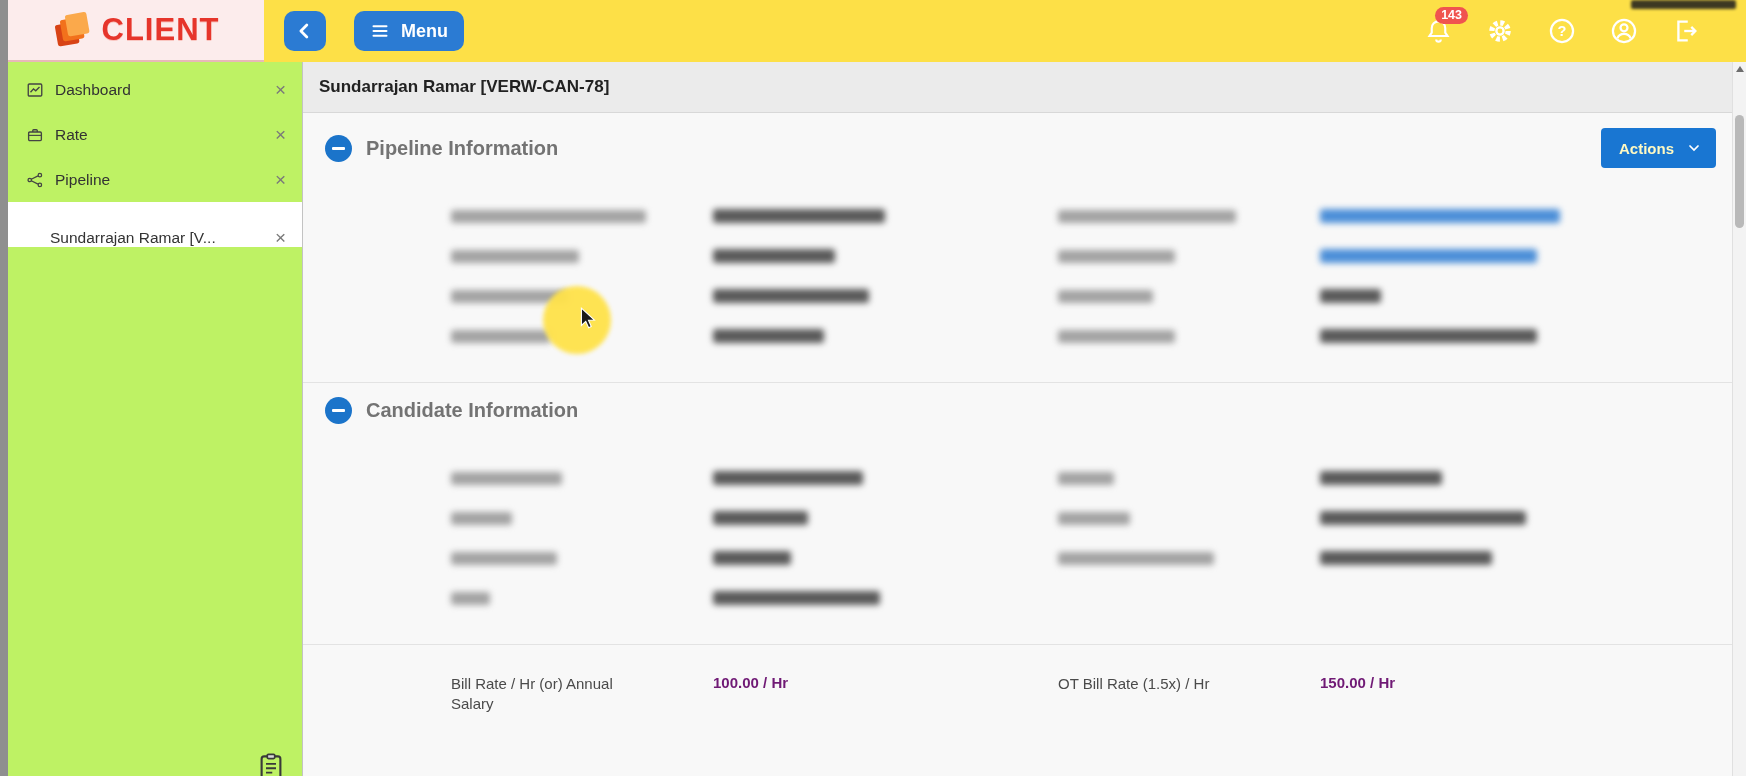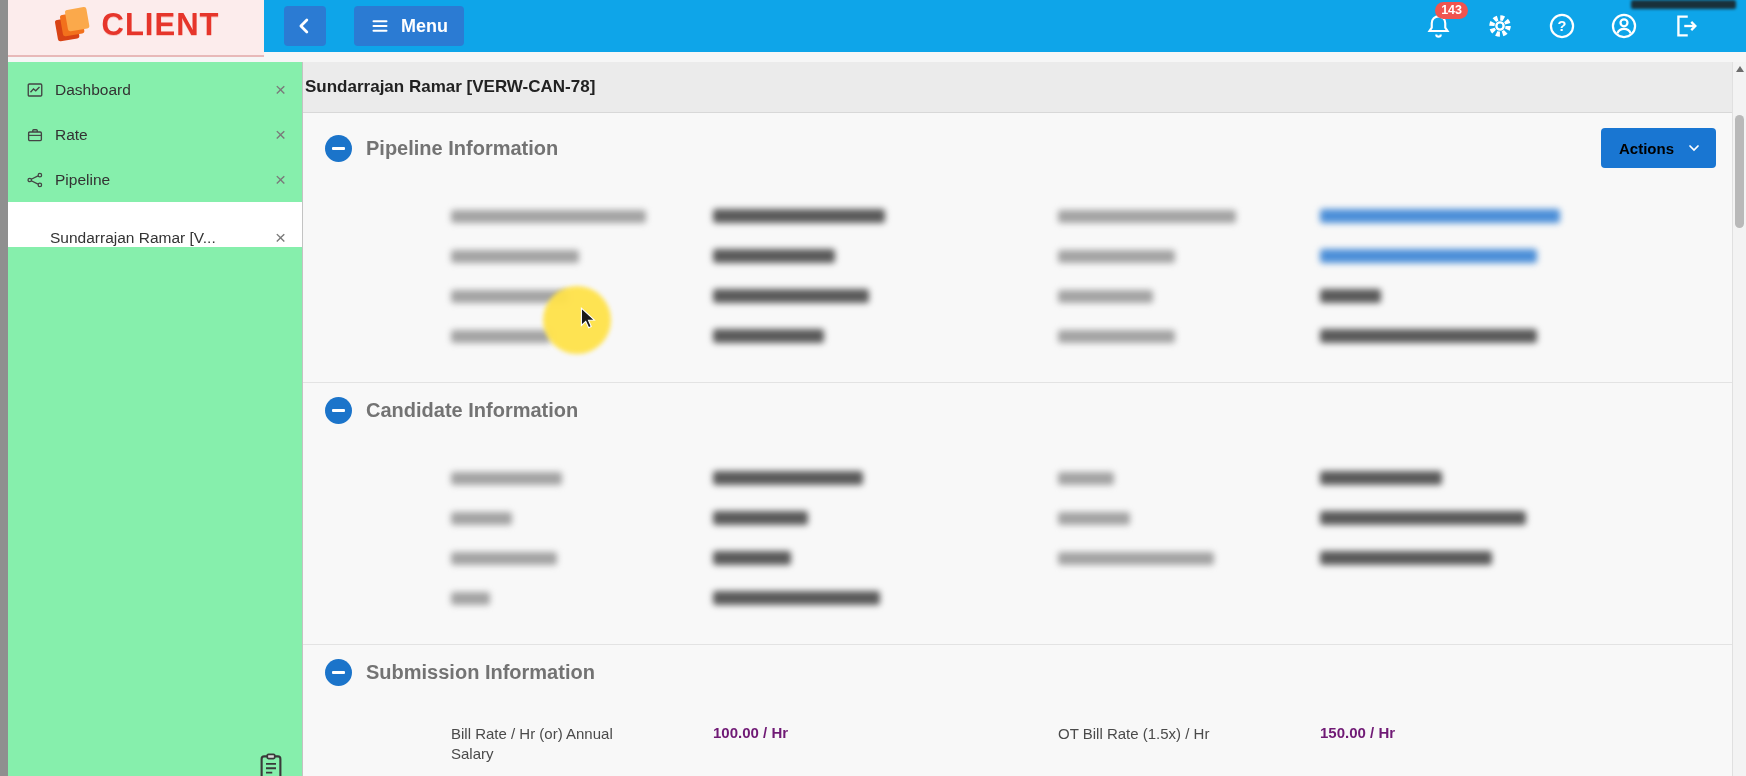--- a/index.html
+++ b/index.html
@@ -2,50 +2,50 @@
 <html><head>
 <meta charset="utf-8">
 <style>
   html,body{margin:0;padding:0;background:#ffffff;font-family:"Liberation Sans",sans-serif;}
   .app{position:relative;width:1746px;height:776px;overflow:hidden;background:#f6f6f6;}
 
   
   .left-strip{position:absolute;left:0;top:0;width:8px;height:776px;background:#8f8f8f;}
 
   
-  .topbar{position:absolute;left:8px;top:0;right:0;height:52px;background:#0ea5e9;display:flex;align-items:center;}
+  .topbar{position:absolute;left:8px;top:0;right:0;height:62px;background:#fde047;display:flex;align-items:center;}
   .logo-box{width:256px;height:62px;background:#fcecec;display:flex;align-items:center;justify-content:center;gap:9px;box-sizing:border-box;border-bottom:2px solid #e8b9b9;}
   .brand-text{font-size:31px;font-weight:800;color:#e6352b;letter-spacing:1px;text-shadow:0 1px 0 #f9c5c0;}
-  .tb-btn{background:#2b7bd3;border:none;border-radius:4px;display:flex;align-items:center;justify-content:center;cursor:pointer;}
+  .tb-btn{background:#2b7bd3;border:none;border-radius:10px;display:flex;align-items:center;justify-content:center;cursor:pointer;}
   .back-btn{width:42px;height:40px;margin-left:20px;}
   .menu-btn{height:40px;margin-left:28px;padding:0 16px;gap:11px;}
   .menu-label{color:#fff;font-size:18px;font-weight:700;}
   .tb-right{margin-left:auto;display:flex;align-items:center;gap:30px;margin-right:44px;}
   .tb-icon{position:relative;width:32px;height:32px;display:flex;align-items:center;justify-content:center;cursor:pointer;background:none;border:none;padding:0;}
   .badge{position:absolute;top:-8px;right:-14px;background:#f0544f;color:#fff;font-size:12.5px;font-weight:700;border-radius:10px;padding:2px 6px;line-height:1;}
   .partial-text{position:absolute;top:0;right:10px;width:105px;height:9px;background:#1c1c1c;border-radius:2px;filter:blur(1.5px);opacity:.85;}
 
   
   .body{position:absolute;top:62px;left:8px;right:0;bottom:0;display:flex;}
 
   
-  .sidebar{width:295px;background:#86efac;border-right:1px solid #c3c3c3;padding-top:5px;box-sizing:border-box;position:relative;overflow:hidden;flex:none;}
+  .sidebar{width:295px;background:#bef264;border-right:1px solid #c3c3c3;padding-top:5px;box-sizing:border-box;position:relative;overflow:hidden;flex:none;}
   .side-item{height:45px;display:flex;align-items:center;padding-left:18px;gap:11px;font-size:15.5px;color:#333;cursor:pointer;}
   .side-item.selected{background:#ffffff;padding-left:42px;align-items:flex-end;}
   .side-close{margin-left:auto;margin-right:14px;color:#7a7a7a;font-size:19px;line-height:1;cursor:pointer;background:none;border:none;padding:0 2px;}
   .clipboard{position:absolute;right:16px;bottom:-7px;}
 
   
   .main{flex:1;position:relative;background:#f8f8f8;overflow:hidden;}
-  .title-row{height:50px;background:#ebebeb;border-bottom:1px solid #d8d8d8;display:flex;align-items:center;padding-left:2px;font-size:17px;font-weight:700;color:#222;}
+  .title-row{height:50px;background:#ebebeb;border-bottom:1px solid #d8d8d8;display:flex;align-items:center;padding-left:16px;font-size:17px;font-weight:700;color:#222;}
   .section-head{height:46px;display:flex;align-items:center;padding-left:22px;position:relative;margin-top:12px;}
   .collapse-btn{width:27px;height:27px;border-radius:50%;background:#1b74ca;display:flex;align-items:center;justify-content:center;border:none;cursor:pointer;flex:none;padding:0;}
   .minus-glyph{width:13px;height:3px;background:#fff;border-radius:1px;}
   .section-title{margin:0 0 0 14px;font-size:20px;font-weight:700;color:#737373;}
-  .actions-btn{position:absolute;right:30px;top:3px;height:40px;padding:0 14px 0 18px;background:#1976d2;border:none;border-radius:4px;display:flex;align-items:center;gap:12px;color:#000000;font-size:15px;font-weight:700;cursor:pointer;font-family:"Liberation Sans",sans-serif;}
+  .actions-btn{position:absolute;right:30px;top:3px;height:40px;padding:0 14px 0 18px;background:#1976d2;border:none;border-radius:4px;display:flex;align-items:center;gap:12px;color:#fef9c3;font-size:15px;font-weight:700;cursor:pointer;font-family:"Liberation Sans",sans-serif;}
   .divider{height:1px;background:#e3e3e3;width:100%;}
   .fields{margin-top:27px;margin-bottom:24px;}
   .f-row{display:grid;grid-template-columns:262px 345px 262px auto;padding-left:148px;min-height:40px;align-items:center;}
   .bar{display:inline-block;height:13px;border-radius:3px;filter:blur(3px);}
   .bar-label{background:#a3a3a3;}
   .bar-value{background:#5a5a5a;height:14px;}
   .bar-link{background:#4c8fd8;height:14px;}
   .f-label{font-size:15px;color:#4a4a4a;max-width:195px;display:inline-block;line-height:1.3;}
   .f-value{font-size:15px;color:#701a75;font-weight:600;}
   .sub-row{align-items:start;padding-top:2px;}
@@ -244,26 +244,20 @@
           <div class="f-row">
             <div><span class="bar bar-label" style="width: 39px;"></span></div>
             <div><span class="bar bar-value" style="width: 167px;"></span></div>
             <div></div>
             <div></div>
           </div>
         </div>
 
       <div class="divider"></div>
 
-      <div class="section-head" style="margin-top:4px;">
-        <button class="collapse-btn">
-            <span class="minus-glyph"></span>
-          </button>
-        <h2 class="section-title">Submission Information</h2>
-      </div>
       <div class="fields">
         <div class="f-row sub-row">
           <div><span class="f-label">Bill Rate / Hr (or) Annual Salary</span></div>
           <div><span class="f-value">100.00 / Hr</span></div>
           <div><span class="f-label">OT Bill Rate (1.5x) / Hr</span></div>
           <div><span class="f-value">150.00 / Hr</span></div>
         </div>
       </div>
 
       <div class="scrollbar">

